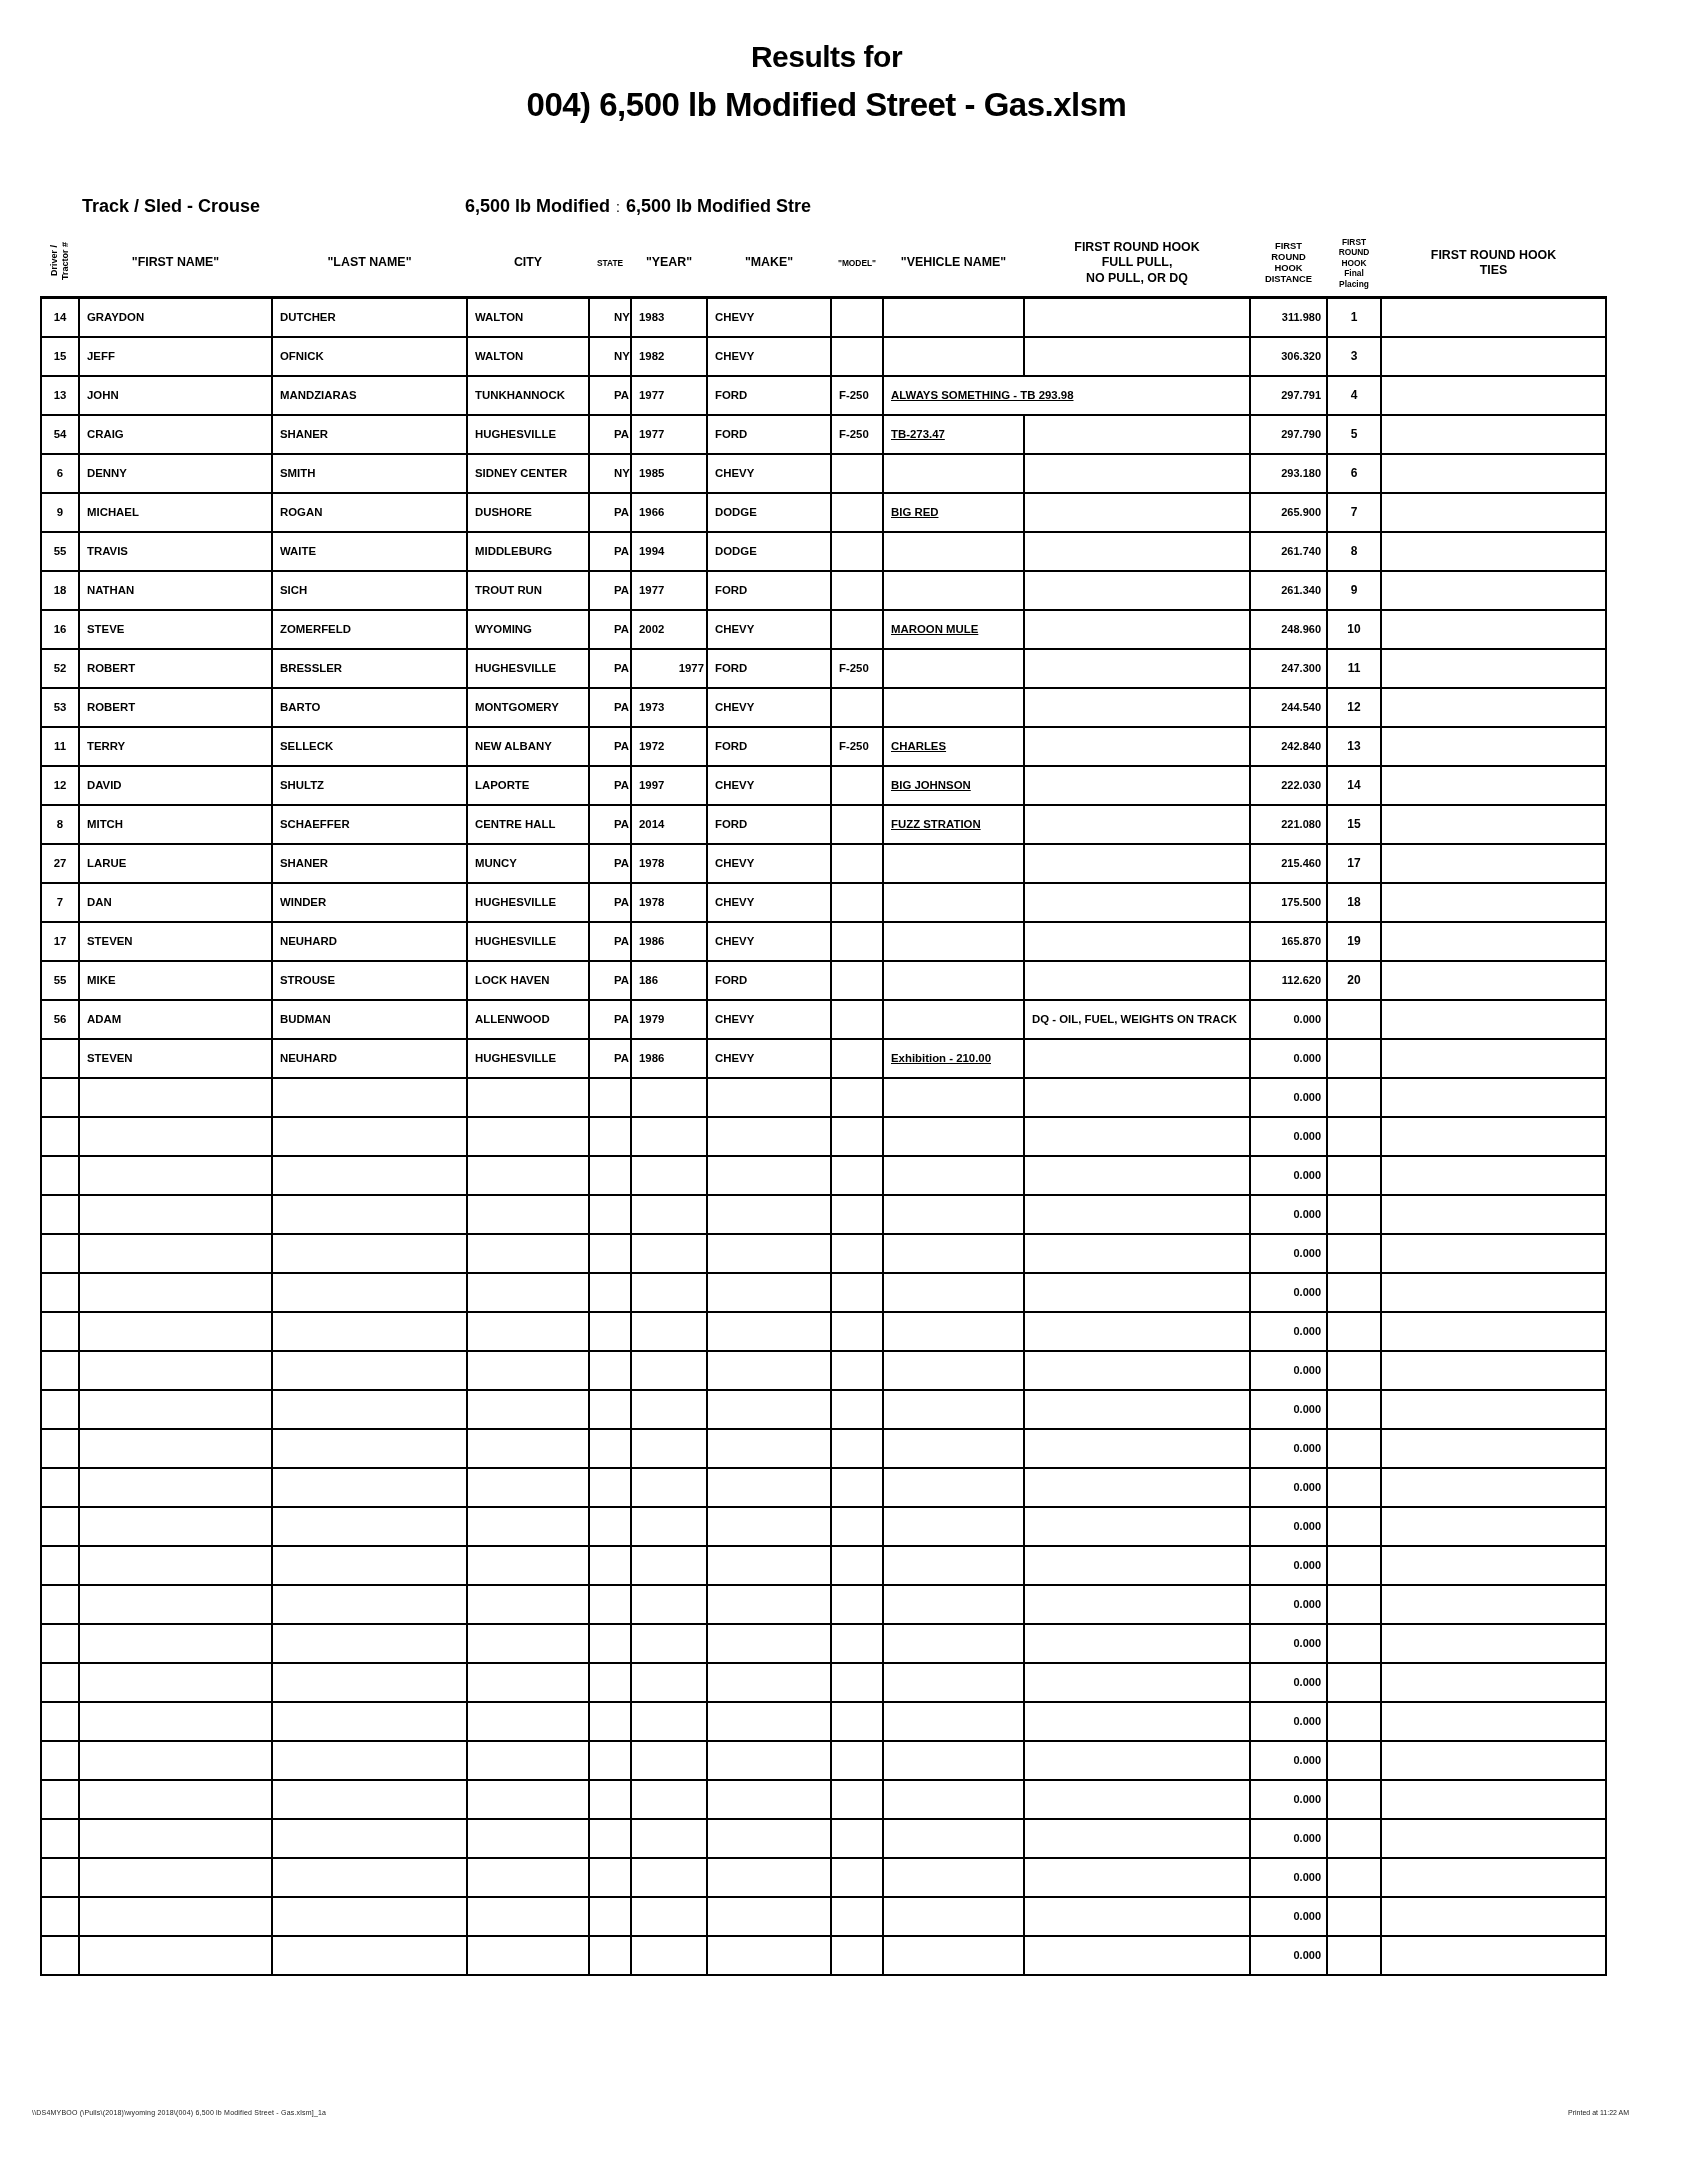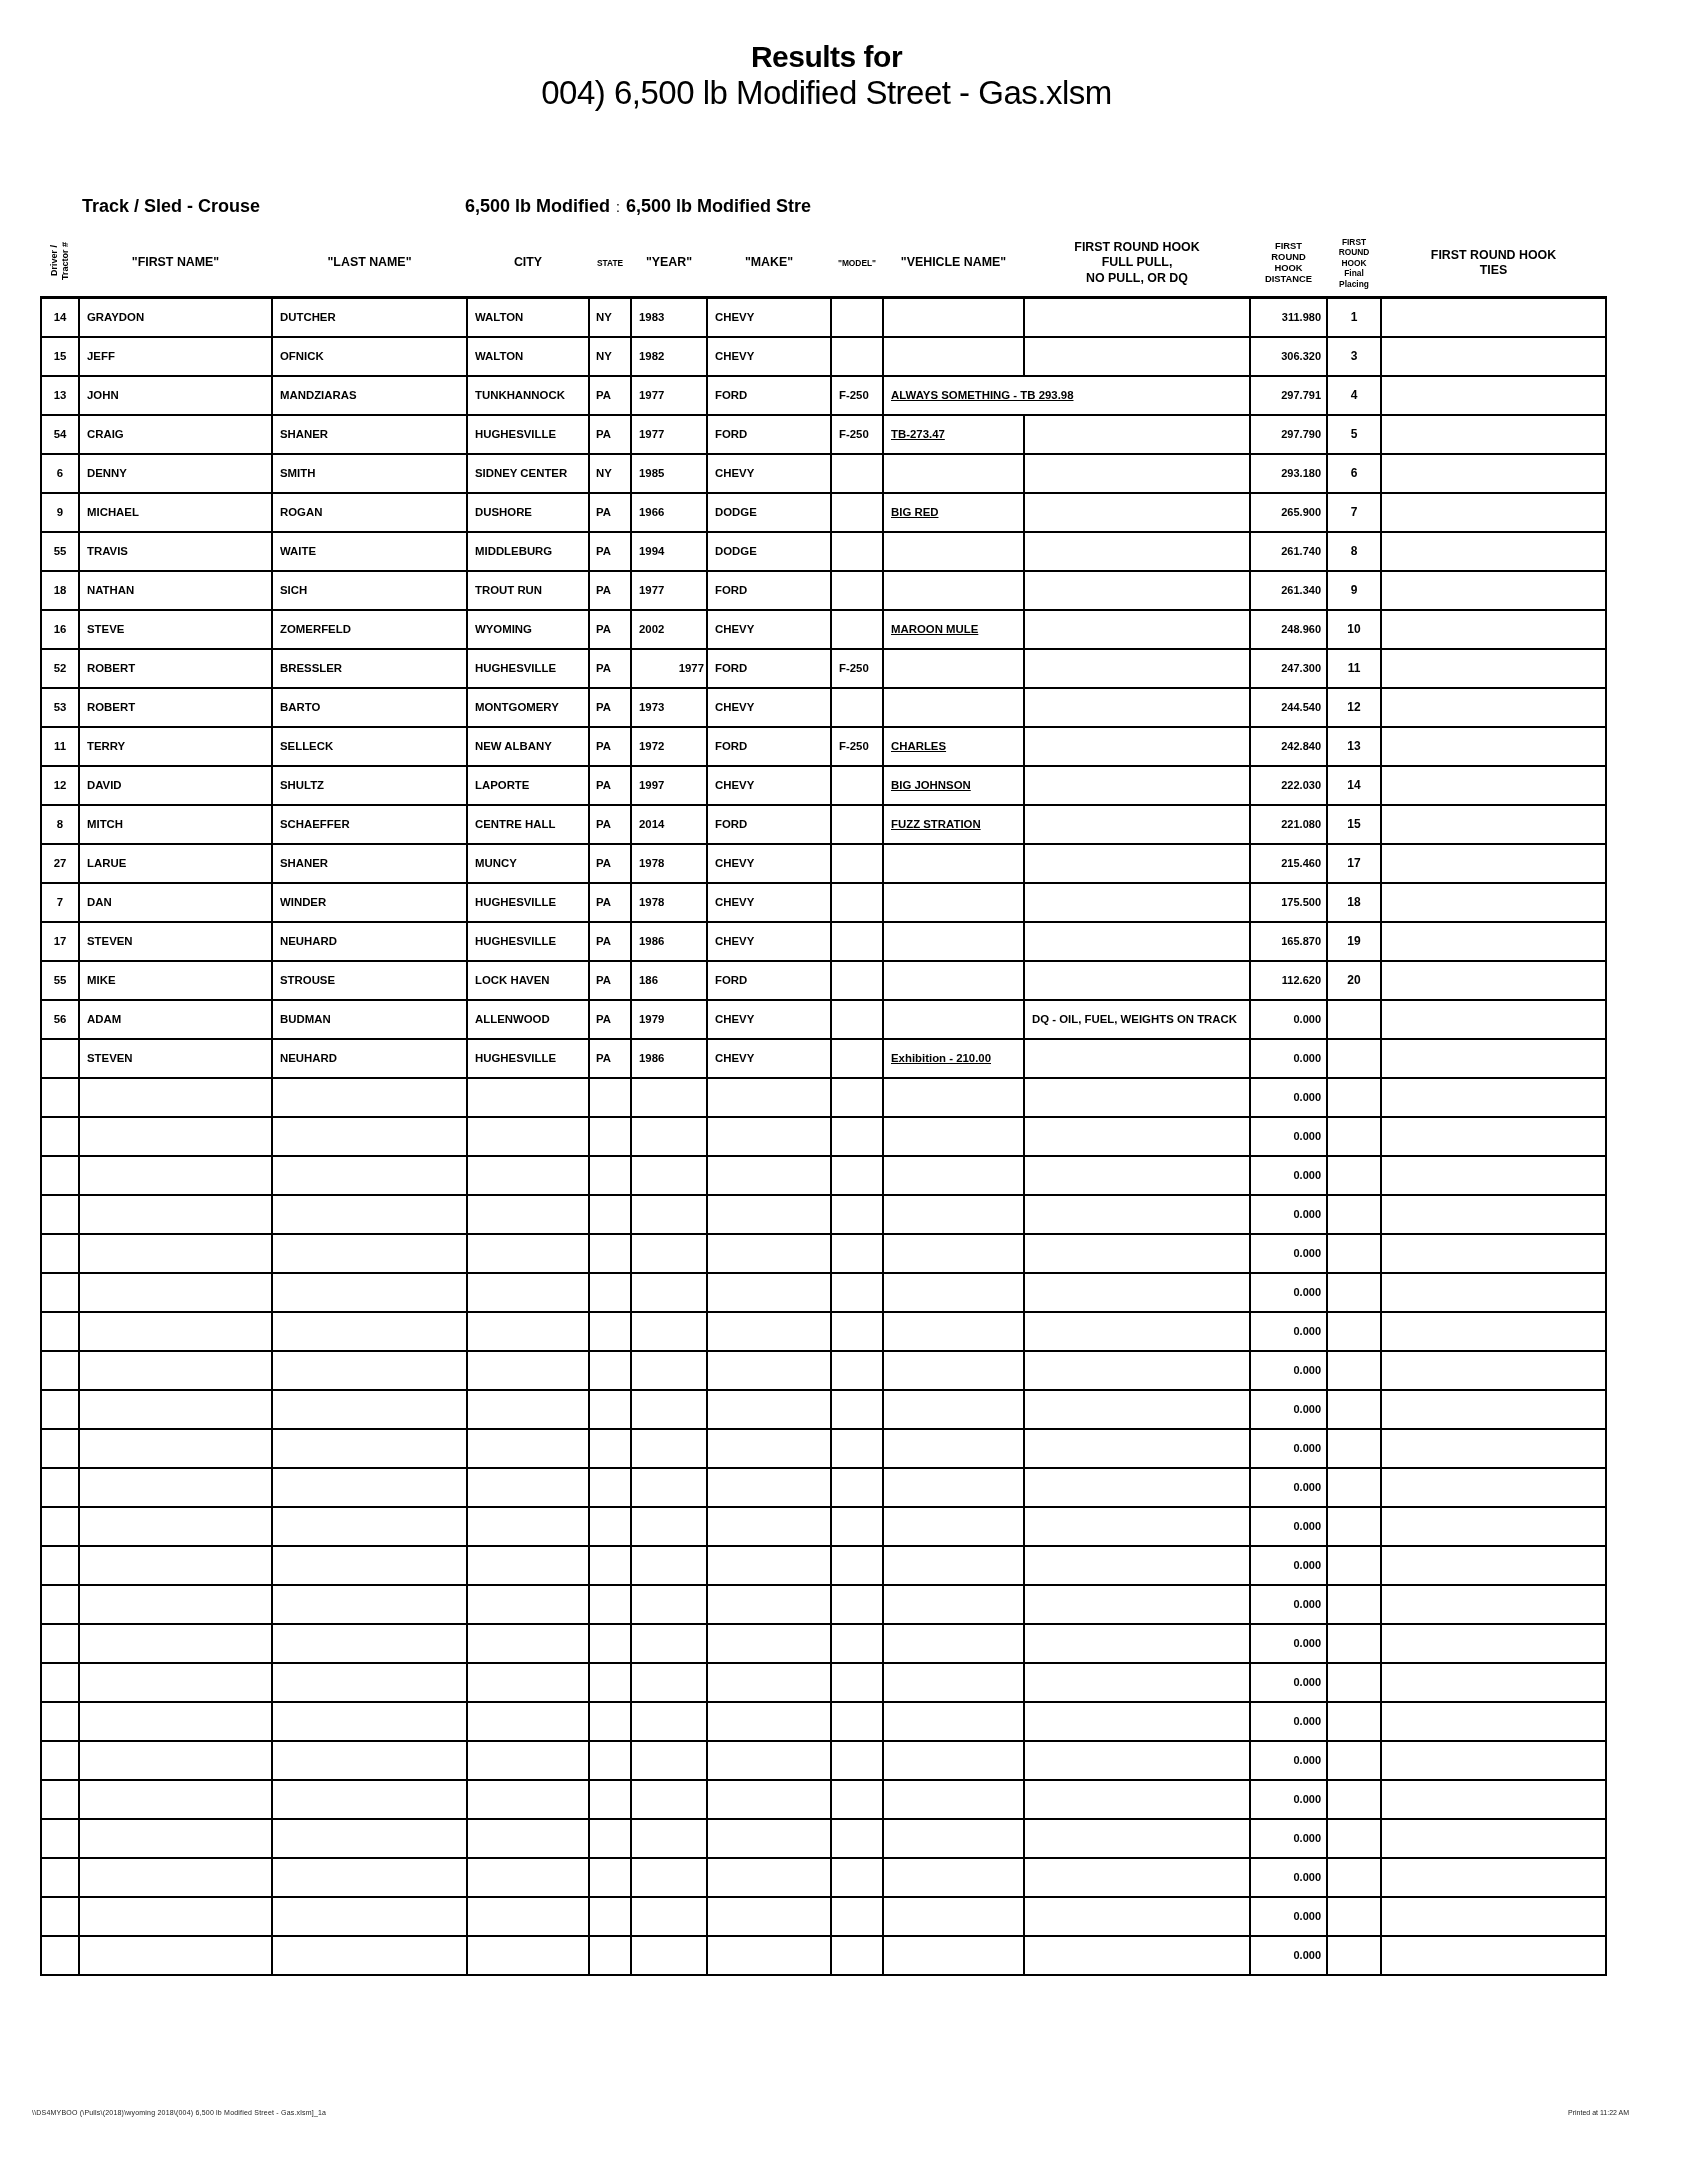--- a/index.html
+++ b/index.html
@@ -1,41 +1,41 @@
 <!DOCTYPE html>
 <html><head>
 <meta charset="utf-8">
 <style>
   html,body{margin:0;padding:0;background:#fff;}
   body{width:1683px;height:2178px;font-family:"Liberation Sans",sans-serif;color:#000;position:relative;}
   .page{position:absolute;inset:0;background:#fff;}
 
   .title-block{position:absolute;top:40px;left:0;width:1653px;text-align:center;}
   .title-line1{font-size:30px;font-weight:800;letter-spacing:-0.5px;}
-  .title-line2{font-size:33px;font-weight:400;letter-spacing:-0.5px;}
+  .title-line2{font-size:33px;font-weight:700;letter-spacing:-0.5px;margin-top:12px;}
 
   .subtitle-row{position:absolute;top:196px;left:0;width:1653px;height:24px;}
   .track-label{position:absolute;left:82px;top:0;font-size:18px;font-weight:800;}
   .class-group{position:absolute;left:465px;top:0;font-size:18px;font-weight:800;}
   .class-sep{display:inline-block;margin:0 6px;font-weight:400;font-size:14px;}
 
   table.results{position:absolute;left:40px;top:230px;width:1564px;border-collapse:collapse;table-layout:fixed;}
   thead th{border:none;border-bottom:3px solid #000;font-weight:800;text-align:center;
            vertical-align:middle;white-space:pre-line;padding:2px 1px;height:61px;line-height:1.25;}
   th.h-main{font-size:12.4px;}
   th.h-small{font-size:8.4px;}
   th.h-stack{font-size:9.4px;line-height:1.15;}
   th.h-driver{padding:0;}
   .vert{writing-mode:vertical-rl;transform:rotate(180deg);white-space:pre-line;font-size:9px;
         font-weight:800;line-height:1.2;margin:0 auto;height:61px;display:inline-block;}
 
   tbody td{border:2px solid #000;height:37px;padding:0 4px 0 7px;font-size:11.4px;font-weight:800;
            vertical-align:middle;overflow:visible;line-height:1.05;}
   td.c-num{text-align:center;padding:0 2px;}
-  td.c-state{padding-left:6px;}
+  td.c-state{padding-left:24px;}
   td.c-vehicle{white-space:nowrap;text-decoration:underline;}
   td.c-distance{text-align:right;padding-right:5px;font-size:11px;}
   td.c-placing{text-align:center;padding:0 2px;font-size:12px;}
   td.c-year.year-right{text-align:right;padding-right:2px;}
 
   .footer-left{position:absolute;left:32px;top:2109px;font-size:7px;font-weight:400;color:#222;
                letter-spacing:0.2px;}
   .footer-right{position:absolute;right:54px;top:2109px;font-size:7px;font-weight:400;color:#222;}
 </style>
 </head>

